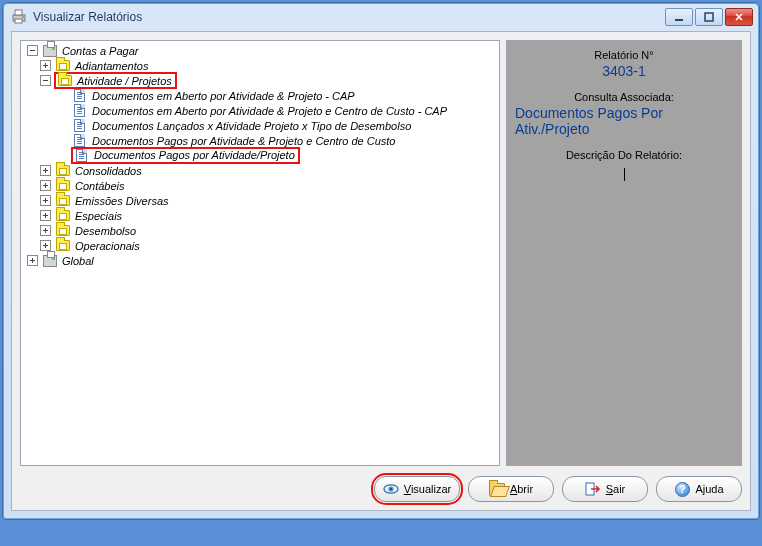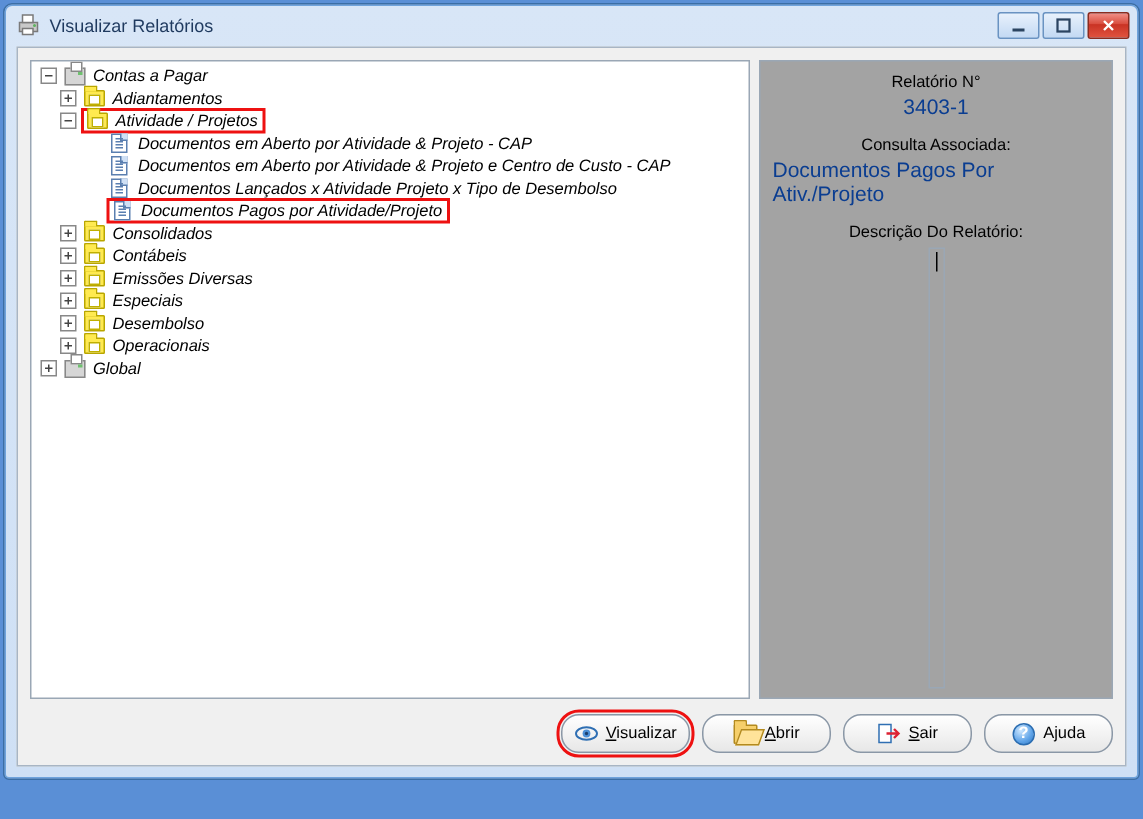--- a/index.html
+++ b/index.html
@@ -278,21 +278,30 @@
                     <span class="noexp"></span>
                     <span class="ico">
                           <span class="doc-ico"></span>
                         </span>
                     <span class="label">Documentos Lançados x Atividade Projeto x Tipo de Desembolso</span>
                   </div>
                     </li>
                   <li>
                       <div class="row">
                     <span class="noexp"></span>
-                    <span class="hl-red" style="display:flex;align-items:center;">
+                    <span class="ico">
+                          <span class="doc-ico"></span>
+                        </span>
+                    <span class="label">Documentos Pagos por Atividade &amp; Projeto e Centro de Custo</span>
+                  </div>
+                    </li>
+                  <li>
+                      <div class="row">
+                    <span class="noexp"></span>
+                    <span class="hl-red" style="display:flex;align-items:flex-start;">
                       <span class="ico">
                             <span class="doc-ico"></span>
                           </span>
                       <span class="label">Documentos Pagos por Atividade/Projeto</span>
                     </span>
                   </div>
                     </li>
                 </ul>
               </li>
               <li>

